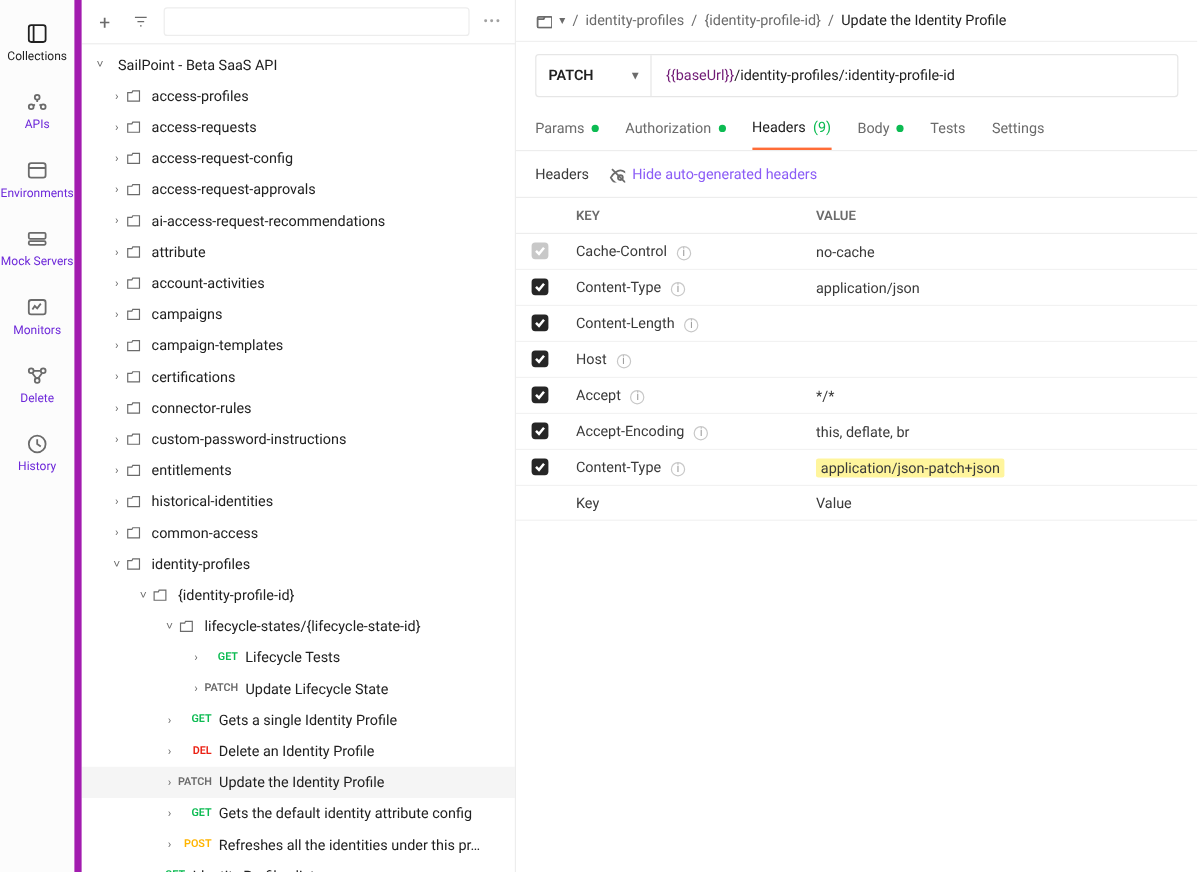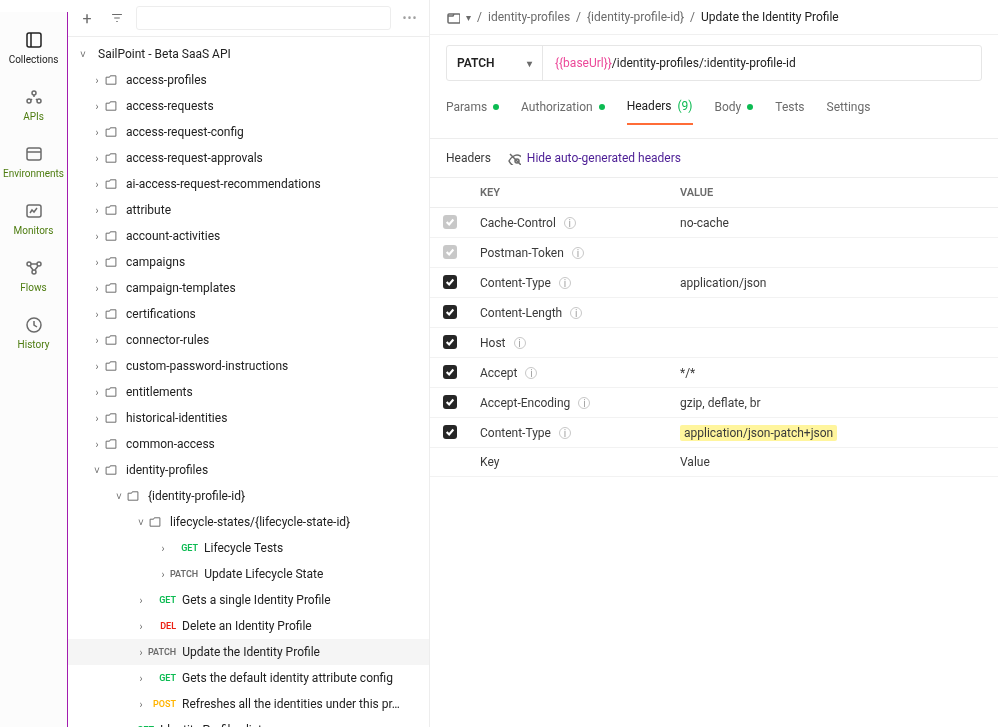--- a/index.html
+++ b/index.html
@@ -1,19 +1,19 @@
 <!DOCTYPE html>
 <html><head>
 <meta charset="utf-8">
 <style>
   * { margin:0; padding:0; box-sizing:border-box; }
   body { font-family:-apple-system,BlinkMacSystemFont,"Segoe UI",Roboto,sans-serif; font-size:12px; color:#212121; background:#fff; width:998px; height:727px; overflow:hidden; display:flex; }
   
-  .rail { width:68px; border-right:1px solid #a21caf; padding-top:8px; display:flex; flex-direction:column; align-items:flex-end; background:#fcfcfc;margin-top:12px; }
-  .rail-item { display:flex; flex-direction:column; align-items:center; gap:4px; padding:10px 0 12px; width:100%; cursor:pointer; color:#4d7c0f; }
+  .rail { width:68px; border-right:6px solid #a21caf; padding-top:8px; display:flex; flex-direction:column; align-items:flex-end; background:#fcfcfc; }
+  .rail-item { display:flex; flex-direction:column; align-items:center; gap:4px; padding:10px 0 12px; width:100%; cursor:pointer; color:#6d28d9; }
   .rail-item.active { color:#212121; }
   .rail-item .lbl { font-size:10px; }
   .rail svg{width:20px;height:20px;stroke:#6b6b6b;stroke-width:1.5;fill:none}
   .rail-item.active svg{stroke:#212121}
   
   .sidebar { width:362px; border-right:1px solid #ededed; display:flex; flex-direction:column; overflow-y:auto; }
   .sidebar-head { display:flex; align-items:center; padding:6px 8px; border-bottom:1px solid #ededed; gap:8px;}
   .plus-btn{width:22px;height:22px;display:flex;align-items:center;justify-content:center;color:#6b6b6b;cursor:pointer;font-size:16px}
   .filter-btn{width:22px;height:22px;display:flex;align-items:center;justify-content:center;color:#6b6b6b;cursor:pointer}
   .search-space{flex:1;height:24px;border:1px solid #ededed;border-radius:3px;background:#fff}
@@ -31,28 +31,28 @@
   .m-del{color:#eb2013}
   
   .main{flex:1;display:flex;flex-direction:column;overflow:hidden}
   .crumb-row{display:flex;align-items:center;gap:6px;padding:10px 16px;font-size:12px;color:#6b6b6b;border-bottom:1px solid #f0f0f0}
   .crumb-row svg{width:14px;height:14px;stroke:#6b6b6b;stroke-width:1.5;fill:none}
   .crumb-last{color:#212121}
   .req-bar{margin:10px 16px 0;border:1px solid #e6e6e6;border-radius:3px;display:flex;align-items:center;height:36px}
   .method-dd{width:96px;height:100%;border-right:1px solid #e6e6e6;display:flex;align-items:center;justify-content:space-between;padding:0 10px;font-weight:600;font-size:12px;cursor:pointer}
   .chv{color:#6b6b6b;font-size:10px}
   .url{flex:1;padding:0 12px;font-size:12px}
-  .url .var{color:#ec4899}
-  .tabs{display:flex;gap:22px;padding:18px 16px 14px;font-size:12px;color:#6b6b6b;border-bottom:1px solid #ededed}
+  .url .var{color:#701a75}
+  .tabs{display:flex;gap:22px;padding:18px 16px 1px;font-size:12px;color:#6b6b6b;border-bottom:1px solid #ededed}
   .tab{padding-bottom:10px;cursor:pointer;display:flex;align-items:center;gap:6px}
   .tab.active{color:#212121;border-bottom:2px solid #ff6c37;margin-bottom:-1px}
   .dot{width:6px;height:6px;border-radius:50%;background:#0cbb52;display:inline-block}
   .cnt{color:#0cbb52}
   .sub-row{display:flex;align-items:center;gap:16px;padding:12px 16px;font-size:12px;color:#3a3a3a}
-  .hide-link{color:#4c1d95;display:flex;align-items:flex-start;gap:6px;cursor:pointer}
+  .hide-link{color:#8b5cf6;display:flex;align-items:flex-start;gap:6px;cursor:pointer}
   .hide-link svg{width:14px;height:14px;stroke:#6b6b6b;stroke-width:1.5;fill:none}
   table.hdrs{width:100%;border-collapse:collapse;font-size:12px;table-layout:fixed}
   table.hdrs th{color:#6b6b6b;font-weight:600;text-align:left;padding:8px 10px;border-top:1px solid #ededed;border-bottom:1px solid #ededed;font-size:11px}
   table.hdrs td{padding:7px 10px;border-bottom:1px solid #f2f2f2;color:#3a3a3a;vertical-align:middle}
   col.c-chk{width:40px}col.c-key{width:200px}col.c-val{}
   .chk{width:14px;height:14px;border-radius:3px;display:inline-flex;align-items:center;justify-content:center}
   .chk.locked{background:#c8c8c8;color:#fff}
   .chk.on{background:#262626;color:#fff}
   .chk svg{width:10px;height:10px;stroke:#fff;stroke-width:2.5;fill:none}
   .info{color:#a0a0a0;margin-left:8px;font-size:10px;border:1px solid #c8c8c8;border-radius:50%;width:12px;height:12px;display:inline-flex;align-items:center;justify-content:center}
@@ -81,33 +81,40 @@
   </div>
   <div class="rail-item">
     <svg>
         <rect x="3" y="4" width="14" height="12" rx="2"></rect>
         <path d="M3 8h14"></path>
       </svg>
     <span class="lbl">Environments</span>
   </div>
   <div class="rail-item">
     <svg>
+        <rect x="3" y="5" width="14" height="5" rx="1"></rect>
+        <rect x="3" y="12" width="14" height="3" rx="1"></rect>
+      </svg>
+    <span class="lbl">Mock Servers</span>
+  </div>
+  <div class="rail-item">
+    <svg>
         <rect x="3" y="4" width="14" height="12" rx="2"></rect>
         <path d="M6 12l2-3 2 2 3-4"></path>
       </svg>
     <span class="lbl">Monitors</span>
   </div>
   <div class="rail-item">
     <svg>
         <circle cx="5" cy="6" r="2"></circle>
         <circle cx="15" cy="6" r="2"></circle>
         <circle cx="10" cy="14" r="2"></circle>
         <path d="M7 6h6M6 8l3 4M14 8l-3 4"></path>
       </svg>
-    <span class="lbl">Flows</span>
+    <span class="lbl">Delete</span>
   </div>
   <div class="rail-item">
     <svg>
         <circle cx="10" cy="10" r="7"></circle>
         <path d="M10 6v4l3 2"></path>
       </svg>
     <span class="lbl">History</span>
   </div>
 </div>
 
@@ -412,29 +419,20 @@
         <tr>
     <td style="text-align:center"><span class="chk locked">
               <svg viewBox="0 0 12 12">
                 <path d="M2 6l3 3 5-6"></path>
               </svg>
             </span></td>
     <td>Cache-Control<span class="info">i</span></td>
     <td>no-cache</td>
   </tr>
         <tr>
-    <td style="text-align:center"><span class="chk locked">
-              <svg viewBox="0 0 12 12">
-                <path d="M2 6l3 3 5-6"></path>
-              </svg>
-            </span></td>
-    <td>Postman-Token<span class="info">i</span></td>
-    <td><calculated when="" request="" is="" sent=""></calculated></td>
-  </tr>
-        <tr>
     <td style="text-align:center"><span class="chk on">
               <svg viewBox="0 0 12 12">
                 <path d="M2 6l3 3 5-6"></path>
               </svg>
             </span></td>
     <td>Content-Type<span class="info">i</span></td>
     <td>application/json</td>
   </tr>
         <tr>
     <td style="text-align:center"><span class="chk on">
@@ -463,21 +461,21 @@
     <td>Accept<span class="info">i</span></td>
     <td>*/*</td>
   </tr>
         <tr>
     <td style="text-align:center"><span class="chk on">
               <svg viewBox="0 0 12 12">
                 <path d="M2 6l3 3 5-6"></path>
               </svg>
             </span></td>
     <td>Accept-Encoding<span class="info">i</span></td>
-    <td>gzip, deflate, br</td>
+    <td>this, deflate, br</td>
   </tr>
         <tr>
     <td style="text-align:center"><span class="chk on">
               <svg viewBox="0 0 12 12">
                 <path d="M2 6l3 3 5-6"></path>
               </svg>
             </span></td>
     <td>Content-Type<span class="info">i</span></td>
     <td><span class="hl">application/json-patch+json</span></td>
   </tr>

